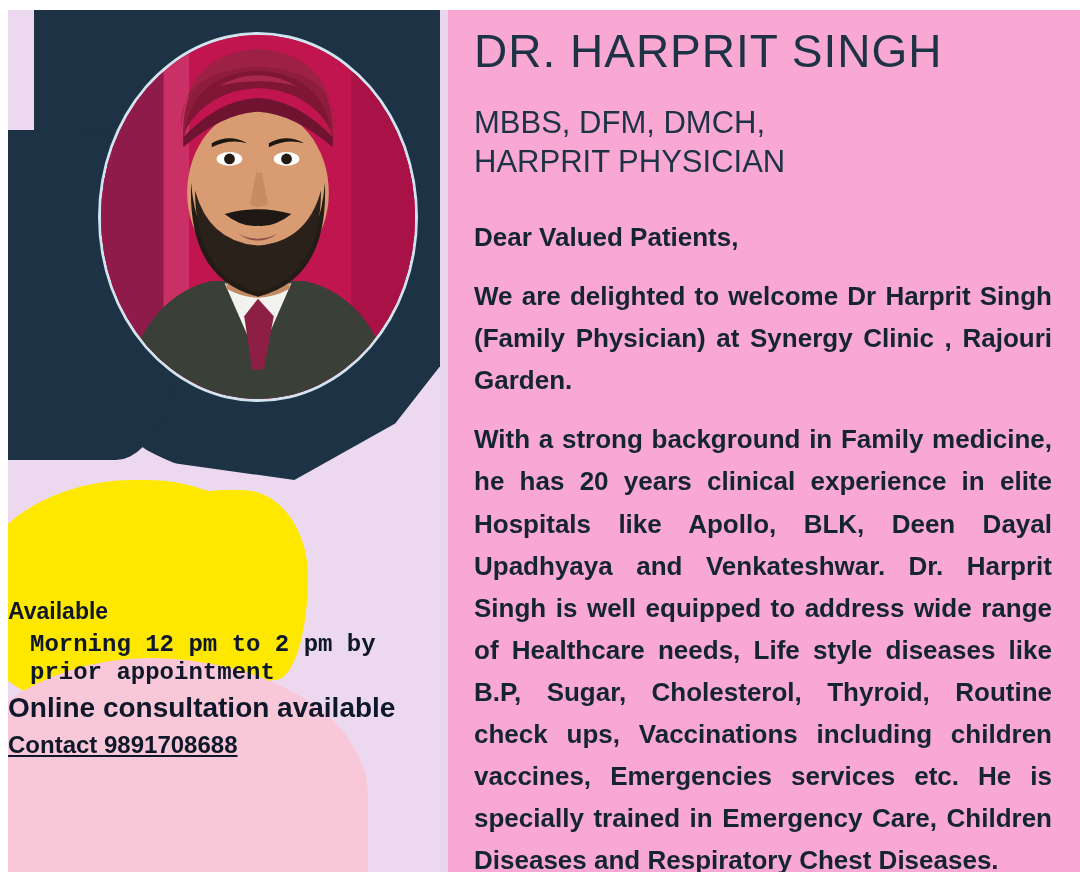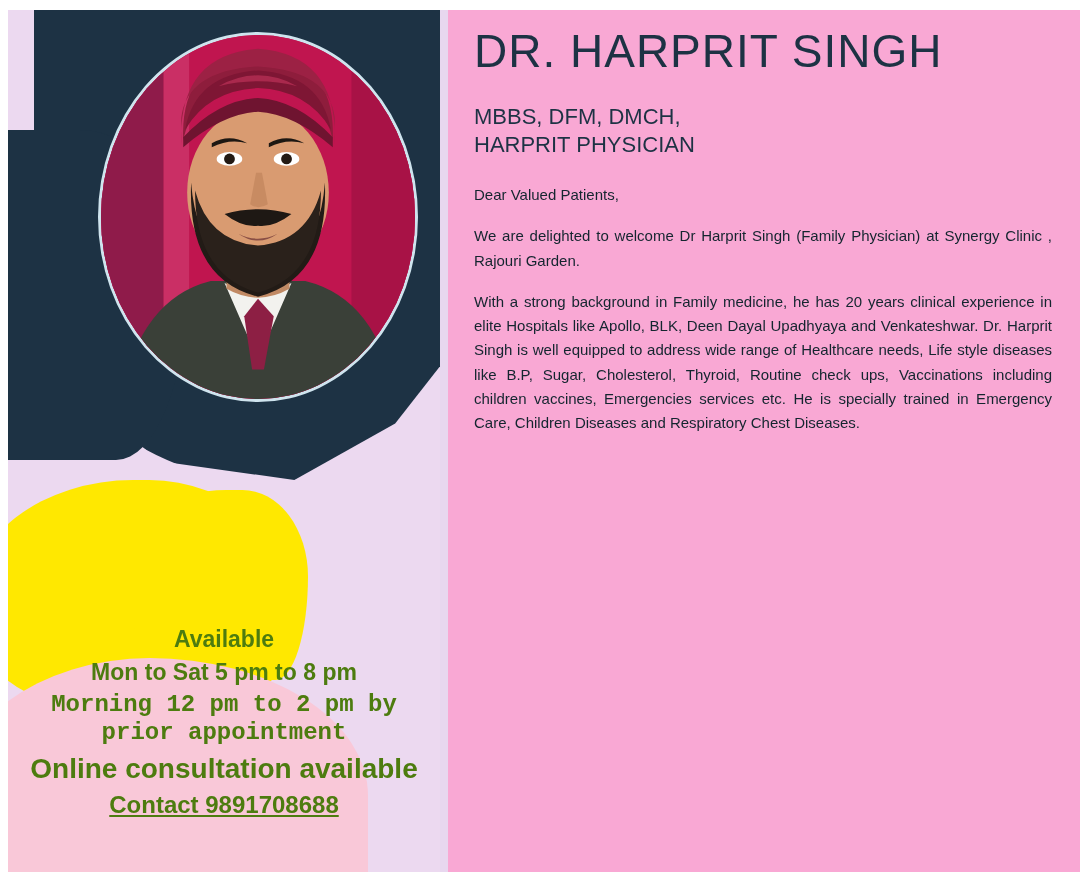--- a/index.html
+++ b/index.html
@@ -87,24 +87,24 @@
     border-radius: 50%;
     border: 3px solid #cfe4ee;
     overflow: hidden;
     background: #b9194b;
   }
   .portrait-svg { display: block; width: 100%; height: 100%; }
 
   
   .info {
     position: absolute;
-    left: 0; top: 616px;
+    left: 0; top: 588px;
     width: 432px;
-    text-align: center;
-    color: #4d7c0f;
+    text-align: left;
+    color: #0f172a;
   }
   .info .line {
     font-weight: bold;
     line-height: 1.16;
     margin-bottom: 6px;
   }
   .l-available { font-size: 23px; }
   .l-hours { font-size: 23px; margin-bottom: 22px; }
   .l-morning { font-size: 24px; padding: 0 22px; margin-bottom: 24px; font-family: Liberation Mono, monospace; }
   .l-online { font-size: 28px; margin-bottom: 26px; }
@@ -121,29 +121,30 @@
   .doc-name {
     font-size: 46px;
     letter-spacing: 1px;
     color: #1d3244;
     font-weight: normal;
     line-height: 1.1;
     margin-bottom: 26px;
     white-space: nowrap;
   }
   .degrees {
-    font-size: 22px;
+    font-size: 31px;
     color: #1d3244;
     line-height: 1.28;
-    margin-bottom: 24px;
+    margin-bottom: 34px;
   }
   .body-text {
     color: #14252f;
-    font-size: 15px;
+    font-size: 26px;
     line-height: 1.62;
+    font-weight: bold;
   }
   .body-text p { margin-bottom: 17px; }
   .p-justify { text-align: justify; }
   .p-justify-last { text-align: justify; }
 </style>
 </head>
 <body>
 
 <div class="poster">
 
@@ -196,21 +197,20 @@
         <path d="M84 108 Q80 24 160 18 Q240 24 236 108 Q228 58 160 52 Q92 58 84 108 Z" fill="#8e1d3c"></path>
         <path d="M82 112 Q78 20 160 14 Q242 20 238 112 L238 84 Q232 36 160 32 Q88 36 82 84 Z" fill="#9c2144"></path>
         <path d="M86 96 Q96 40 160 36 Q224 40 234 96 Q210 56 160 54 Q110 56 86 96 Z" fill="#7e1634"></path>
         <path d="M120 52 Q160 30 200 52 Q160 42 120 52 Z" fill="#a9294d"></path>
         <path d="M84 104 Q120 66 160 64 Q200 66 236 104 L236 114 Q196 80 160 78 Q124 80 84 114 Z" fill="#6f1430"></path>
       </svg>
     </div>
 
     <div class="info">
       <div class="line l-available">Available</div>
-      <div class="line l-hours">Mon to Sat 5 pm to 8 pm</div>
       <div class="line l-morning">Morning 12 pm to 2 pm by prior appointment</div>
       <div class="line l-online">Online consultation available</div>
       <div class="line l-contact">Contact 9891708688</div>
     </div>
   </div>
 
   <div class="right-panel">
     <h1 class="doc-name">DR. HARPRIT SINGH</h1>
     <div class="degrees">
       <div>MBBS, DFM, DMCH,</div>

